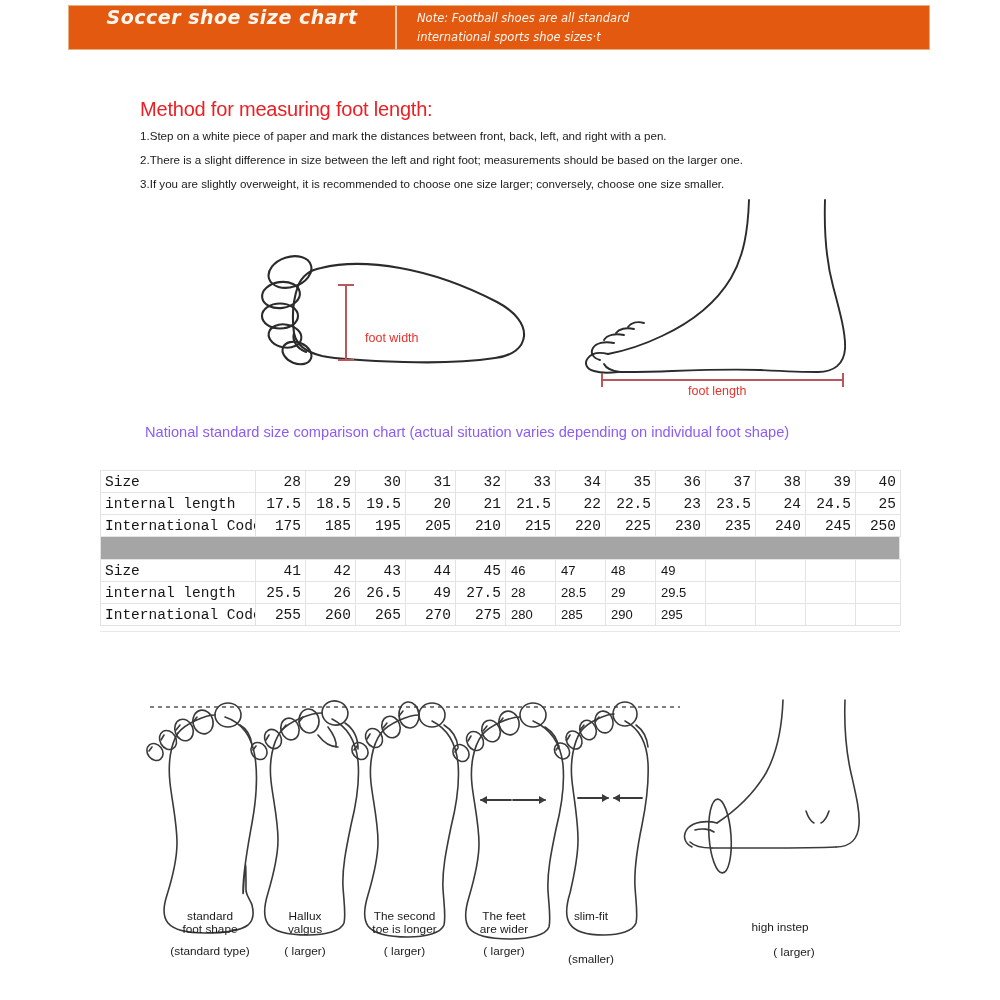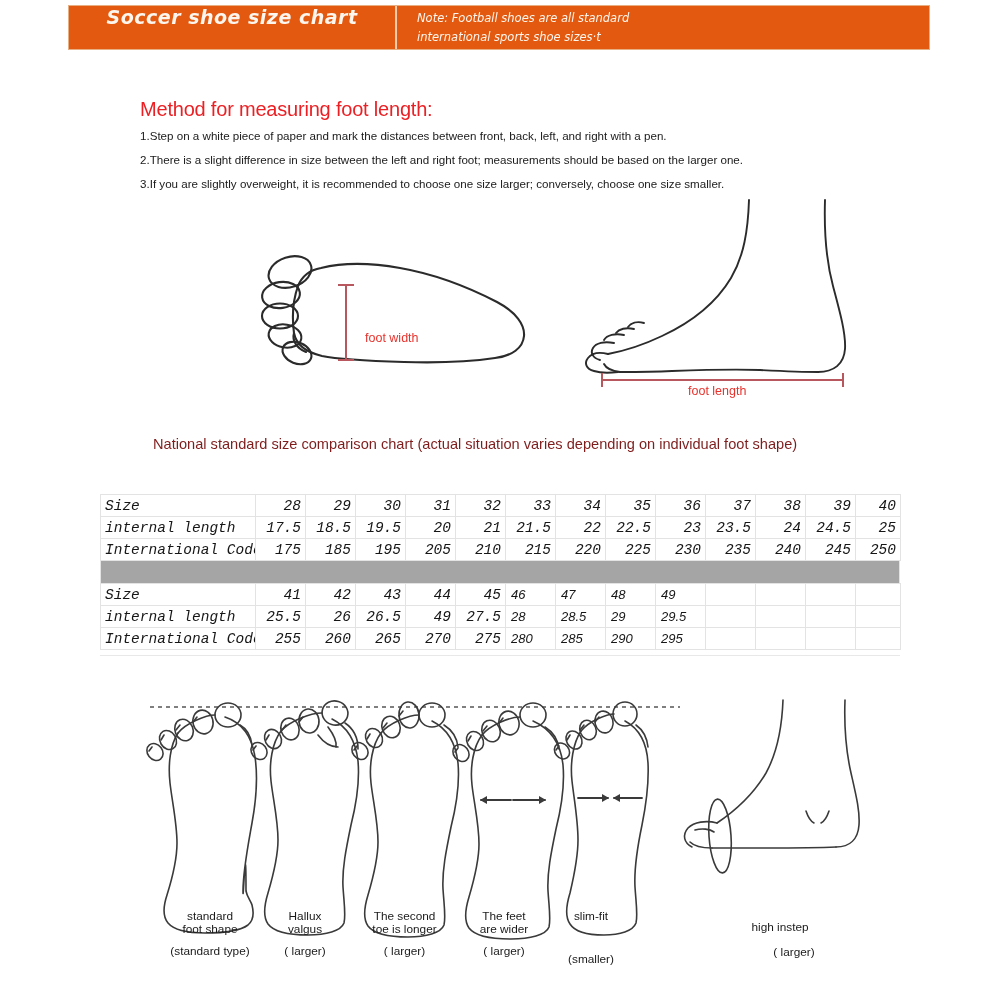--- a/index.html
+++ b/index.html
@@ -70,24 +70,24 @@
   #measure-area { position: absolute; left: 0; top: 190px; width: 1000px; height: 220px; }
   .redlabel {
     position: absolute;
     color: #e8322c;
     font-size: 12.5px;
     white-space: nowrap;
   }
 
   
   #table-caption {
-    position: absolute; left: 145px; top: 436px;
-    font-size: 14.6px; color: #7f1d1d; white-space: nowrap; margin-left: 8px;
-  }
-  #tables { position: absolute; left: 100px; top: 494px; width: 800px; font-style: italic; }
+    position: absolute; left: 145px; top: 424px;
+    font-size: 14.6px; color: #8b5cf6; white-space: nowrap;
+  }
+  #tables { position: absolute; left: 100px; top: 470px; width: 800px; }
   table.sz { border-collapse: collapse; width: 800px; table-layout: fixed; }
   table.sz td {
     border: 1px solid #e3e3e3;
     height: 22px;
     font-family: "Liberation Mono", monospace;
     font-size: 14.5px;
     color: #161616;
     padding: 0 4px;
     overflow: hidden;
     white-space: nowrap;

